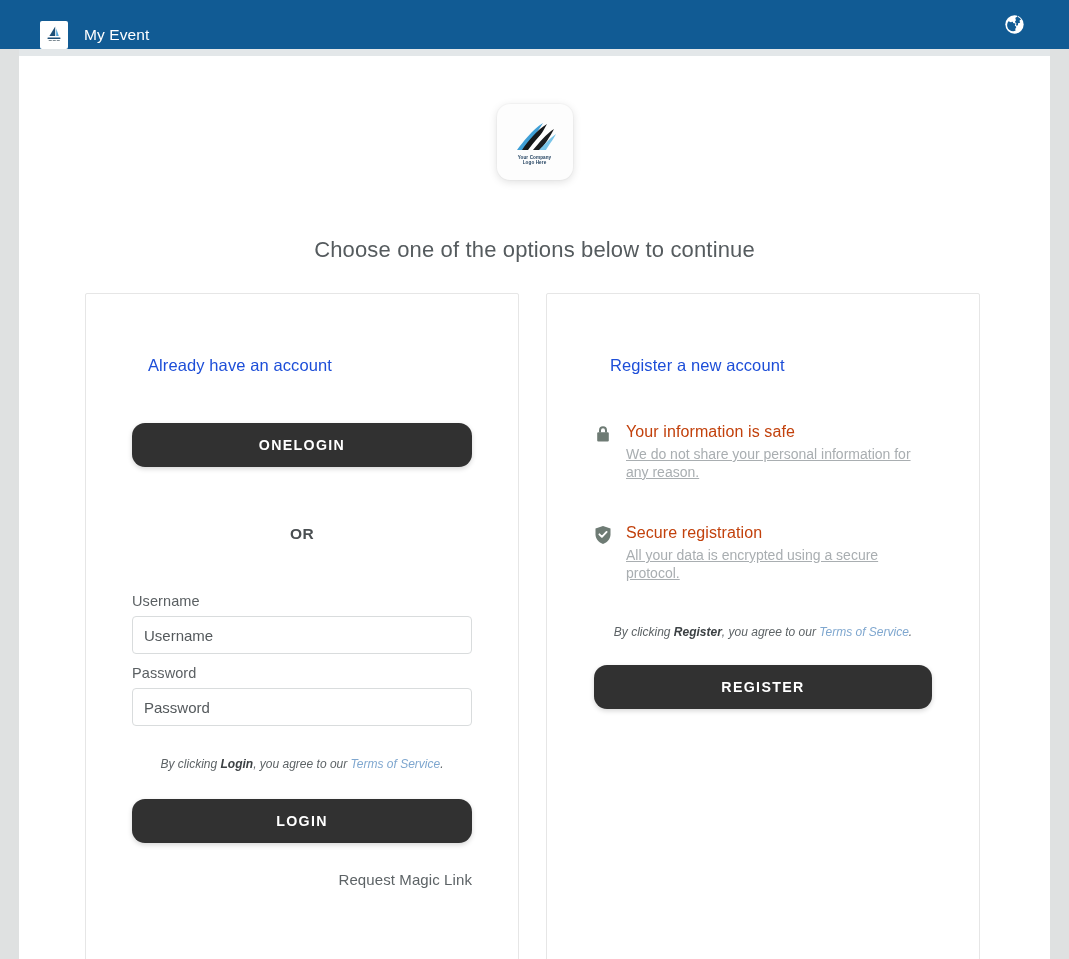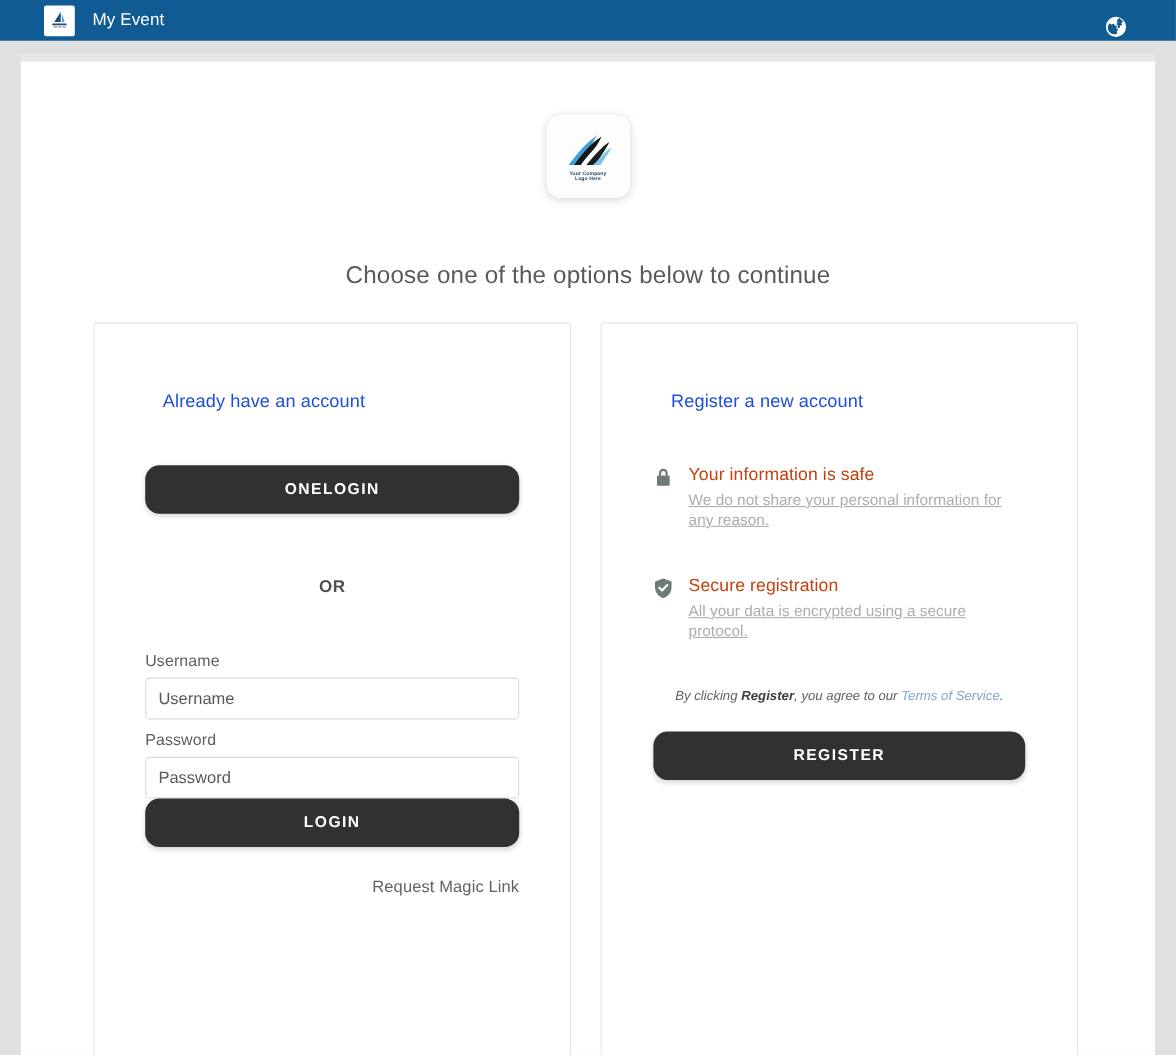--- a/index.html
+++ b/index.html
@@ -15,24 +15,24 @@
     background: #dfe1e1;
     font-family: "Liberation Sans", sans-serif;
     -webkit-font-smoothing: antialiased;
   }
 
   
   .appbar {
     position: absolute;
     top: 0; left: 0;
     width: 1069px;
-    height: 37px;
+    height: 49px;
     background: #115b94;
     display: flex;
-    align-items: center;
+    align-items: flex-end;
     z-index: 20;
   }
   .appbar-left {
     display: flex;
     align-items: center;
     margin-left: 40px;
   }
   .appbar-logo {
     width: 28px;
     height: 28px;
@@ -324,20 +324,23 @@
       <div class="or-text">OR</div>
 
       <label class="field-label">Username</label>
       <input class="field-input" type="text" placeholder="Username" style="">
 
       <div class="field-gap"></div>
 
       <label class="field-label">Password</label>
       <input class="field-input" type="password" placeholder="Password" style="">
 
+      <p class="terms">
+        <span>By clicking </span><b>Login</b><span>, you agree to our </span><a href="#">Terms of Service</a><span>.</span>
+      </p>
 
       <button class="btn-dark">LOGIN</button>
 
       <div class="magic-link-row">
         <a class="magic-link" href="#">Request Magic Link</a>
       </div>
     </div>
 
     <div class="card card-right">
       <h2 class="card-heading">Register a new account</h2>

